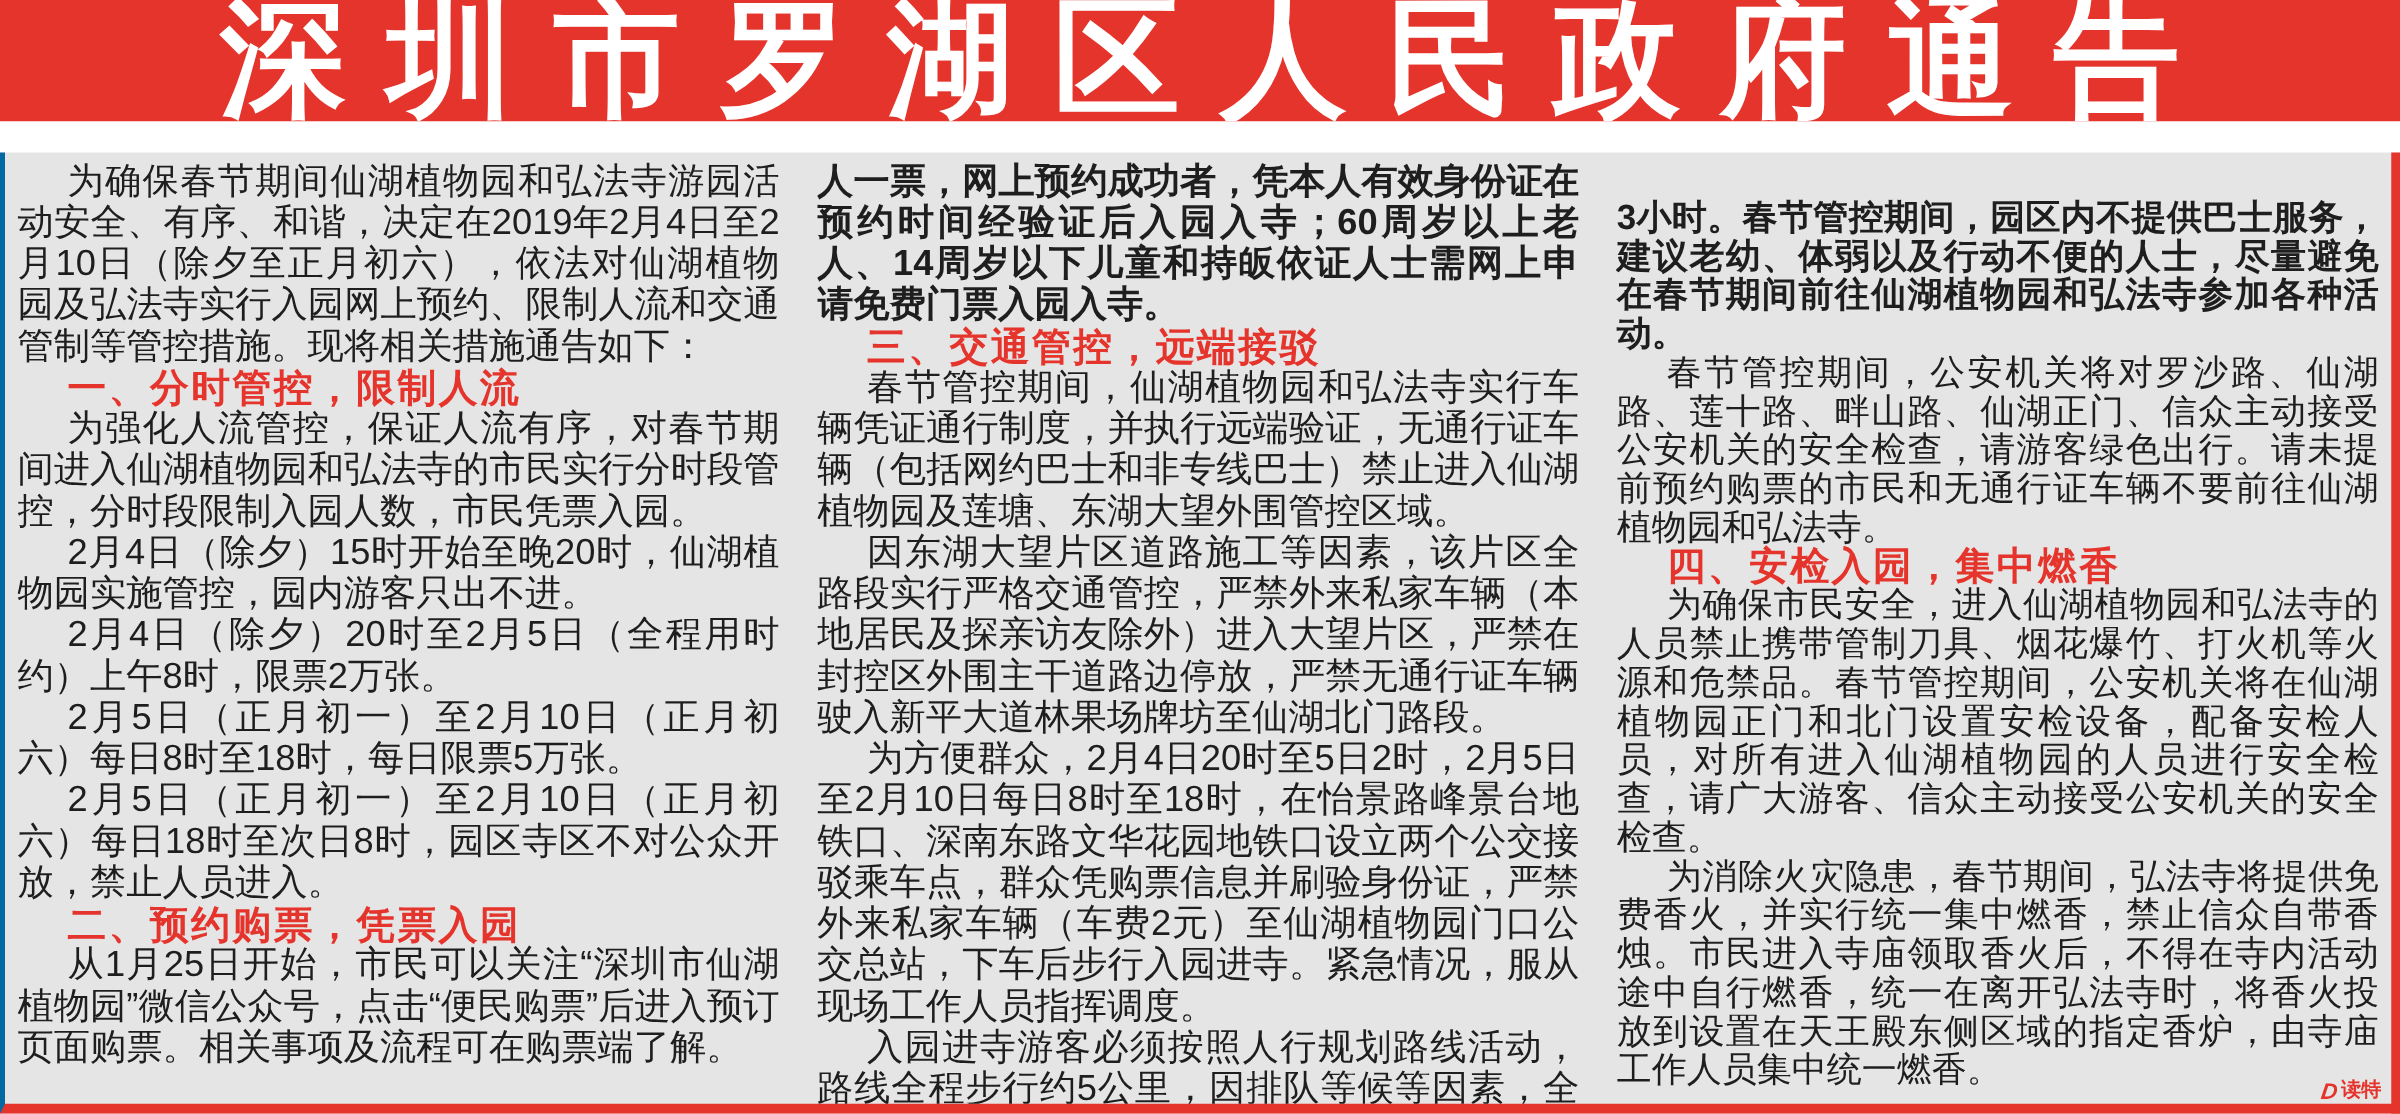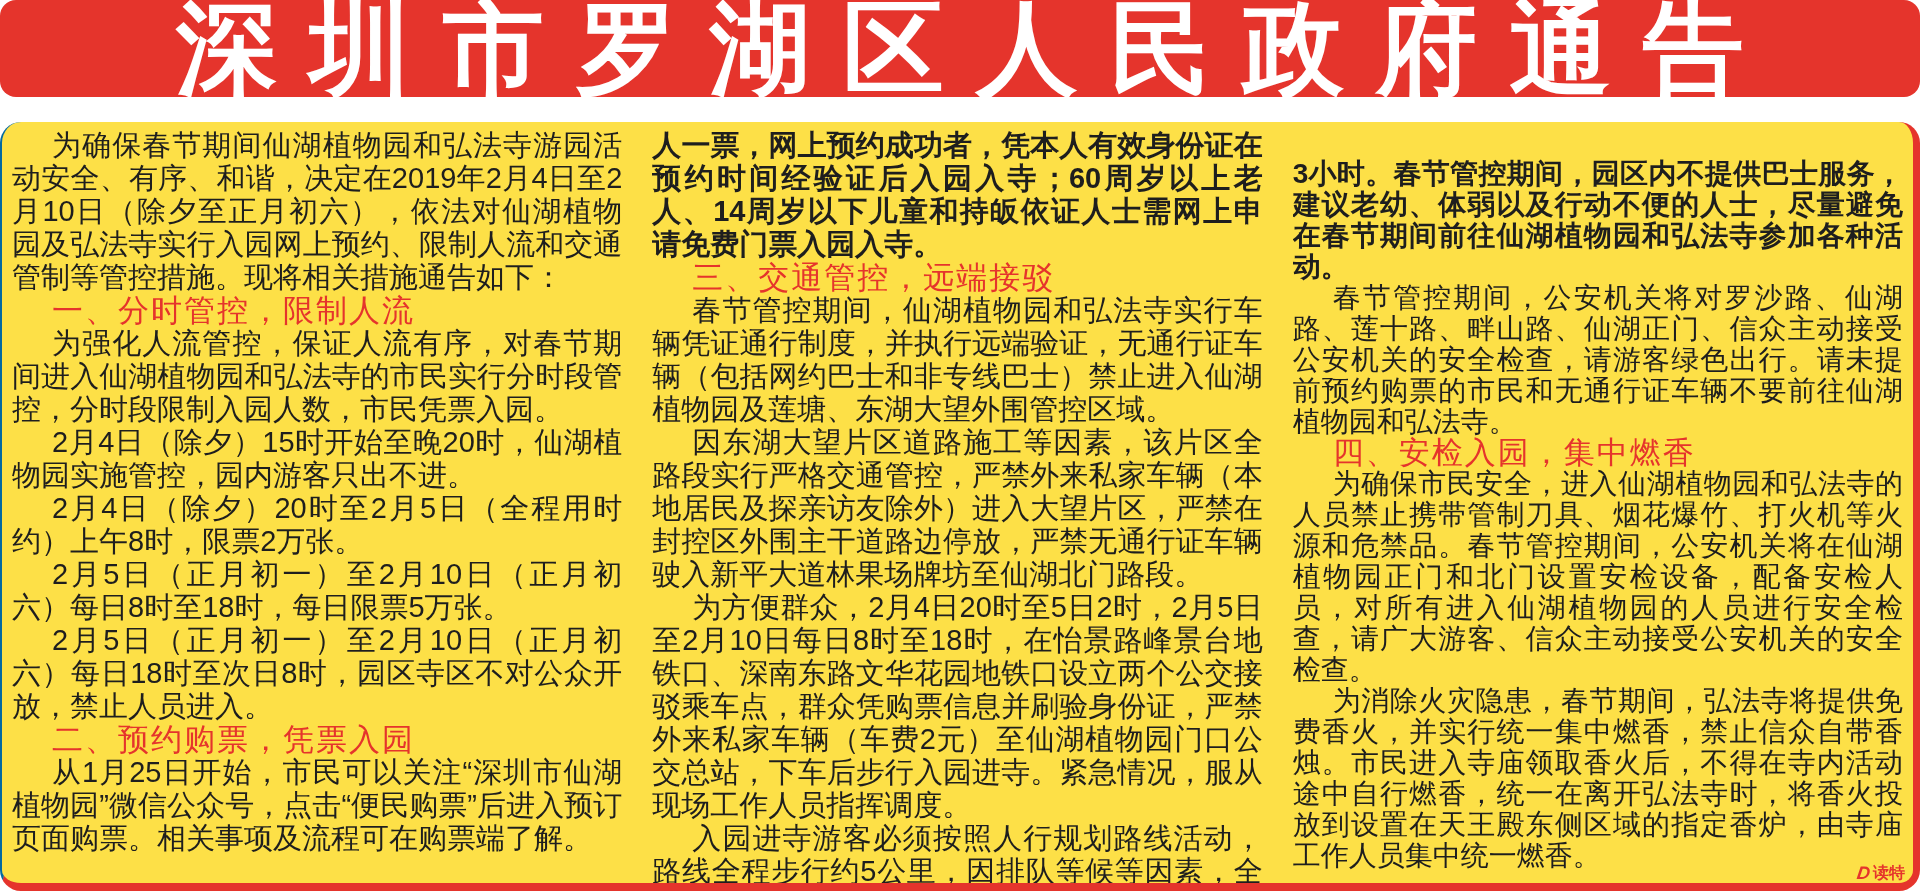--- a/index.html
+++ b/index.html
@@ -10,43 +10,41 @@
   }
 
   
   .banner {
     height: 97px;
     background: #e5342c;
     display: flex;
     align-items: center;
     justify-content: center;
     overflow: hidden;
-    border-radius: 16px;
   }
   .banner-title {
     color: #ffffff;
     font-size: 101px;
     font-weight: 900;
     letter-spacing: 0.32em;
     margin-right: -0.32em;
     white-space: nowrap;
     line-height: 1;
     transform: scaleY(1.02);
   }
 
   
   .frame {
     position: absolute;
     top: 122px; left: 0; right: 0; bottom: 0;
-    border-left: 2px solid #0369a1;
+    border-left: 4px solid #0369a1;
     border-right: 7px solid #e5342c;
     border-bottom: 8px solid #e5342c;
-    background: #fde047;
+    background: #e5e5e5;
     padding: 7px 10px 0 10px;
-    border-radius: 21px;
   }
   .columns {
     display: flex;
     gap: 30px;
     height: 100%;
   }
   .col {
     flex: 1 1 0;
     min-width: 0;
     overflow: hidden;
@@ -56,21 +54,21 @@
     text-align: justify;
     text-justify: inter-character;
     word-break: break-all;
   }
   .col:nth-child(3) { font-size: 28px; line-height: 31px; margin-top: 29px; }
 
   .para       { text-indent: 40px; }
   .para-cont  { text-indent: 0; font-weight: bold; }
   .heading {
     color: #e5342c;
-    font-weight: normal;
+    font-weight: bold;
     font-size: 31px;
     padding-left: 40px;
     text-align: left;
     letter-spacing: 2px;
   }
 
   
   .watermark {
     position: absolute;
     right: 8px;

